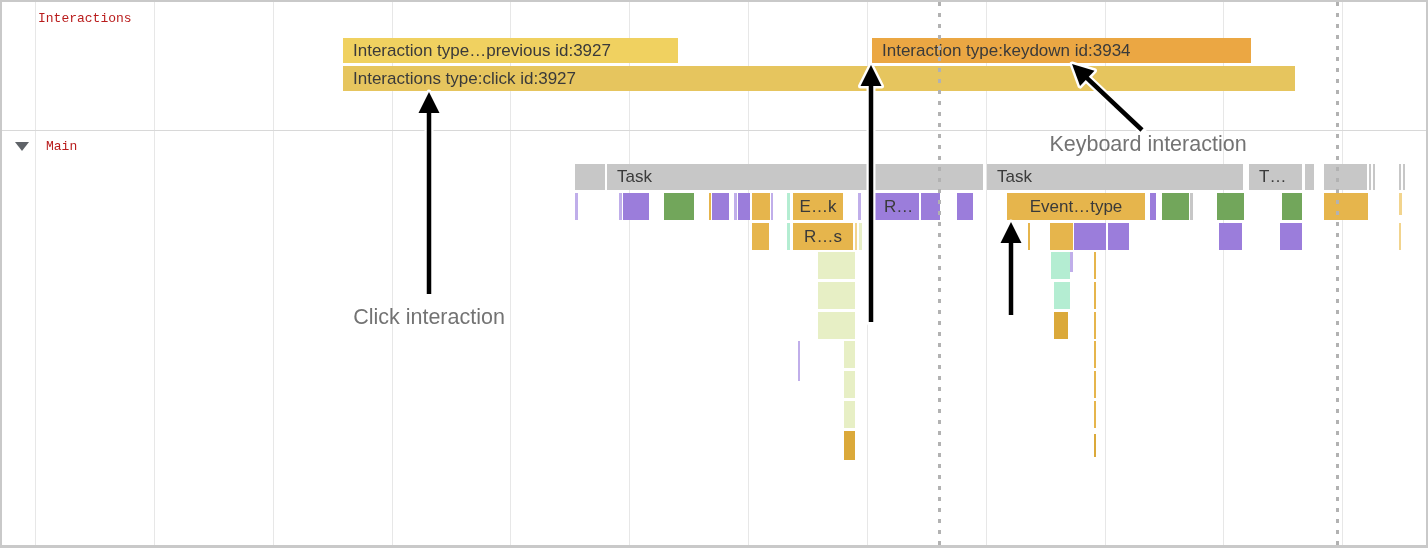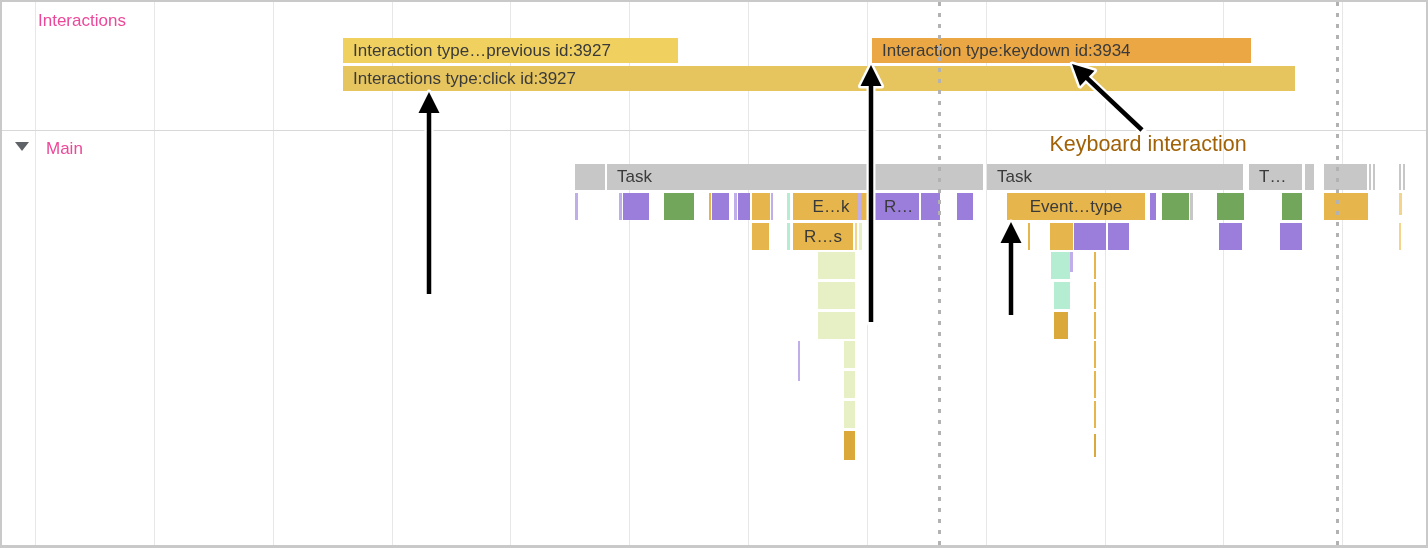--- a/index.html
+++ b/index.html
@@ -5,29 +5,29 @@
   html,body{margin:0;padding:0;background:#fff;}
   .frame{
     position:relative;width:1428px;height:548px;box-sizing:border-box;
     background:#fff;border:2px solid #c9c9c9;border-bottom:3px solid #c9c9c9;
     overflow:hidden;font-family:"Liberation Sans",sans-serif;
   }
   .gridline{position:absolute;top:0;bottom:0;width:1px;background:#e7e7e7;}
   .separator{position:absolute;left:0;right:0;height:1px;background:#d8d8d8;}
   .dotted{position:absolute;top:0;bottom:0;width:3px;
     background-image:repeating-linear-gradient(#b2b2b2 0 4px,transparent 4px 11px);}
-  .track-label{position:absolute;font-size:17px;color:#ec4899;}
+  .track-label{position:absolute;font-size:13px;color:#b91c1c;font-family:Liberation Mono, monospace;}
   .disclosure{position:absolute;width:0;height:0;
     border-left:7px solid transparent;border-right:7px solid transparent;
     border-top:9px solid #5f6368;}
   .bar{position:absolute;overflow:hidden;white-space:nowrap;font-size:17px;
     color:#3a3a3a;display:flex;align-items:center;box-sizing:border-box;}
   .bar.left{justify-content:flex-start;padding-left:10px;}
   .bar.center{justify-content:center;}
-  .annotation{position:absolute;font-size:21.5px;color:#a16207;text-align:right;
+  .annotation{position:absolute;font-size:21.5px;color:#737373;text-align:right;
     transform:translateX(-50%);line-height:28.5px;white-space:pre-line;z-index:30;}
   svg.arrows{position:absolute;left:0;top:0;z-index:25;pointer-events:none;}
   .layer-dotted{z-index:20;}
 </style>
 </head>
 <body>
 
 <div class="frame" id="frame">
   <div id="gridlines">
       <div class="gridline" style="left: 33px;"></div>
@@ -80,21 +80,21 @@
       <div class="bar center" style="left: 617px; top: 191px; width: 3px; height: 27px; background: rgb(192, 174, 234);"></div>
       <div class="bar center" style="left: 621px; top: 191px; width: 26px; height: 27px; background: rgb(155, 125, 219);"></div>
       <div class="bar center" style="left: 662px; top: 191px; width: 30px; height: 27px; background: rgb(114, 166, 91);"></div>
       <div class="bar center" style="left: 707px; top: 191px; width: 2px; height: 27px; background: rgb(230, 181, 76);"></div>
       <div class="bar center" style="left: 710px; top: 191px; width: 17px; height: 27px; background: rgb(155, 125, 219);"></div>
       <div class="bar center" style="left: 732px; top: 191px; width: 3px; height: 27px; background: rgb(192, 174, 234);"></div>
       <div class="bar center" style="left: 736px; top: 191px; width: 12px; height: 27px; background: rgb(155, 125, 219);"></div>
       <div class="bar center" style="left: 750px; top: 191px; width: 18px; height: 27px; background: rgb(230, 181, 76);"></div>
       <div class="bar center" style="left: 769px; top: 191px; width: 2px; height: 27px; background: rgb(192, 174, 234);"></div>
       <div class="bar center" style="left: 785px; top: 191px; width: 3px; height: 27px; background: rgb(180, 237, 210);"></div>
-      <div class="bar center" style="left: 791px; top: 191px; width: 76px; height: 27px; background: rgb(230, 181, 76);">
+      <div class="bar center" style="left: 791px; top: 191px; width: 50px; height: 27px; background: rgb(230, 181, 76);">
         <span>E…k</span>
       </div>
       <div class="bar center" style="left: 856px; top: 191px; width: 3px; height: 27px; background: rgb(192, 174, 234);"></div>
       <div class="bar left" style="left: 872px; top: 191px; width: 45px; height: 27px; background: rgb(155, 125, 219);">
         <span>R…</span>
       </div>
       <div class="bar center" style="left: 919px; top: 191px; width: 19px; height: 27px; background: rgb(155, 125, 219);"></div>
       <div class="bar center" style="left: 955px; top: 191px; width: 16px; height: 27px; background: rgb(155, 125, 219);"></div>
       <div class="bar center" style="left: 1005px; top: 191px; width: 138px; height: 27px; background: rgb(230, 181, 76);">
         <span>Event…type</span>
@@ -165,14 +165,15 @@
         <polygon points="1009,220 1019.5,241 998.5,241" fill="#000000"></polygon>
       </g>
       <g>
         <line x1="1140" y1="128" x2="1082.3690199051503" y2="73.66221876771304" stroke="#fff" stroke-width="9" stroke-linecap="round"></line>
         <polygon points="1070,62 1092.482512651126,68.76658147752335 1078.076242408657,84.04595900741475" fill="#fff" stroke="#fff" stroke-width="5" stroke-linejoin="round"></polygon>
         <line x1="1140" y1="128" x2="1082.3690199051503" y2="73.66221876771304" stroke="#000000" stroke-width="4.5"></line>
         <polygon points="1070,62 1092.482512651126,68.76658147752335 1078.076242408657,84.04595900741475" fill="#000000"></polygon>
       </g>
     </svg>
 
+  <div class="annotation" id="ann-click" style="left: 427px; top: 301px;">Click interaction</div>
   <div class="annotation" id="ann-keyboard" style="left: 1146px; top: 128px;">Keyboard interaction</div>
 </div>
 
 </body></html>

